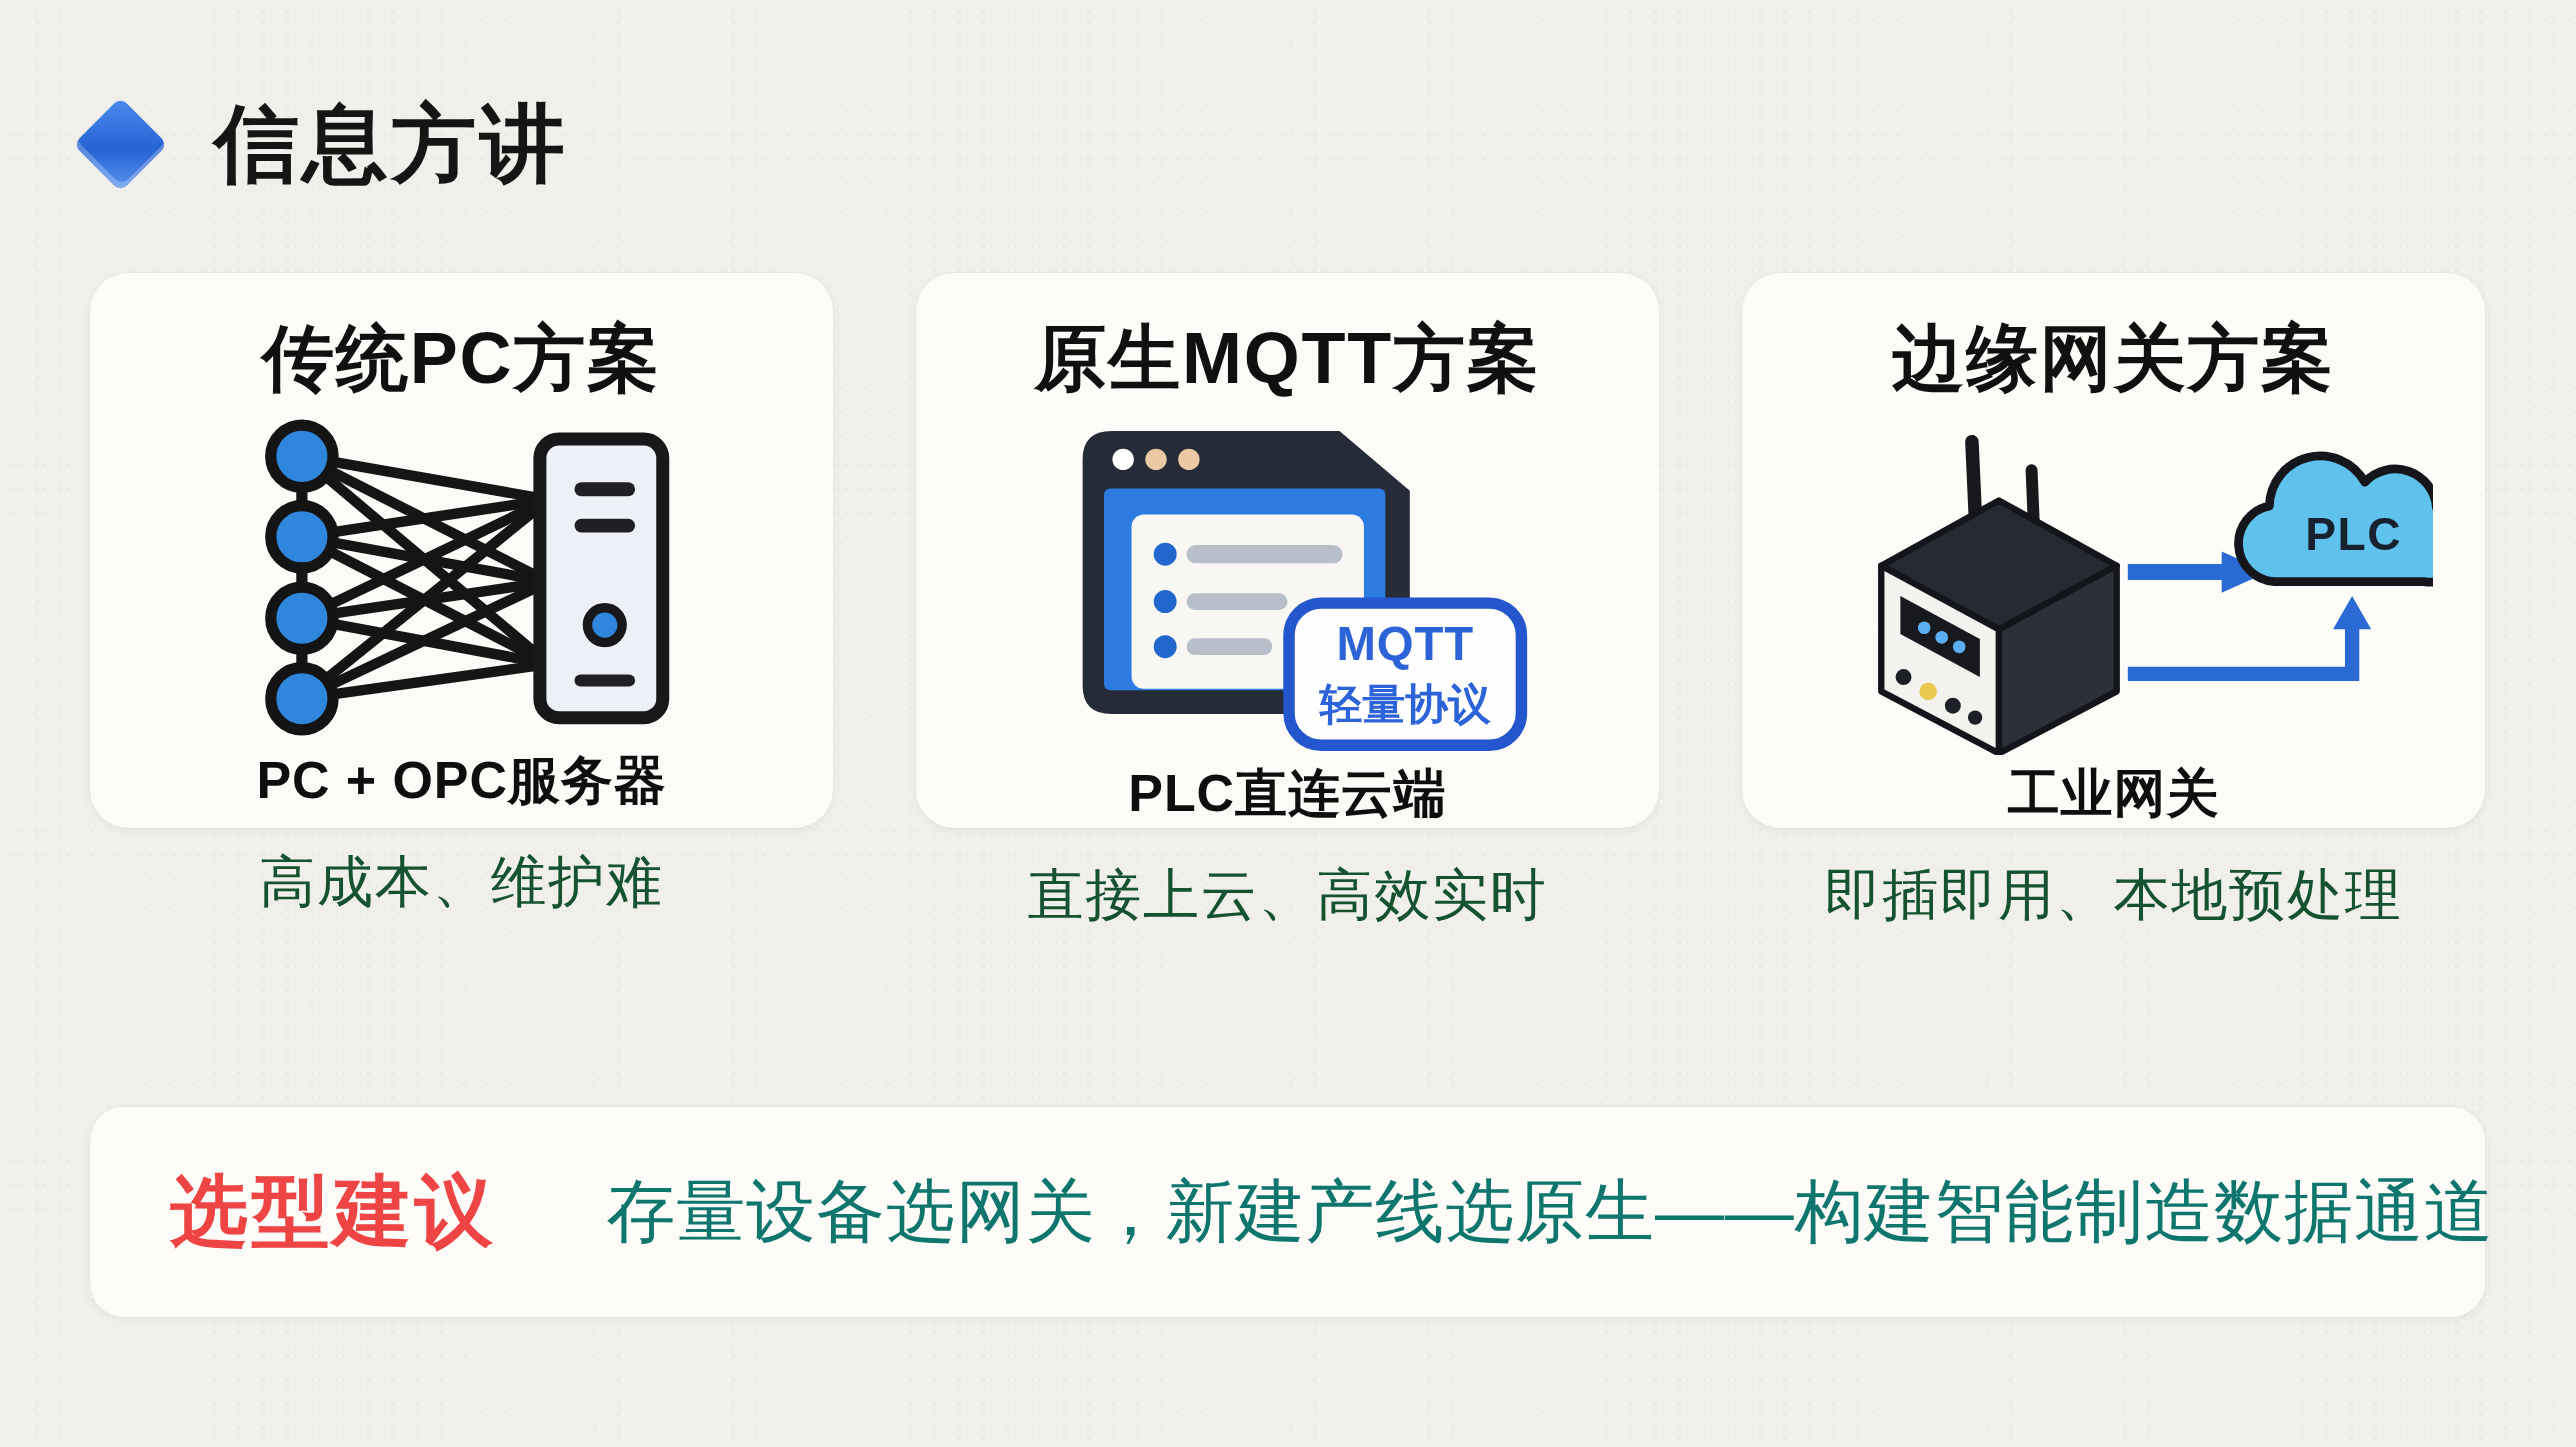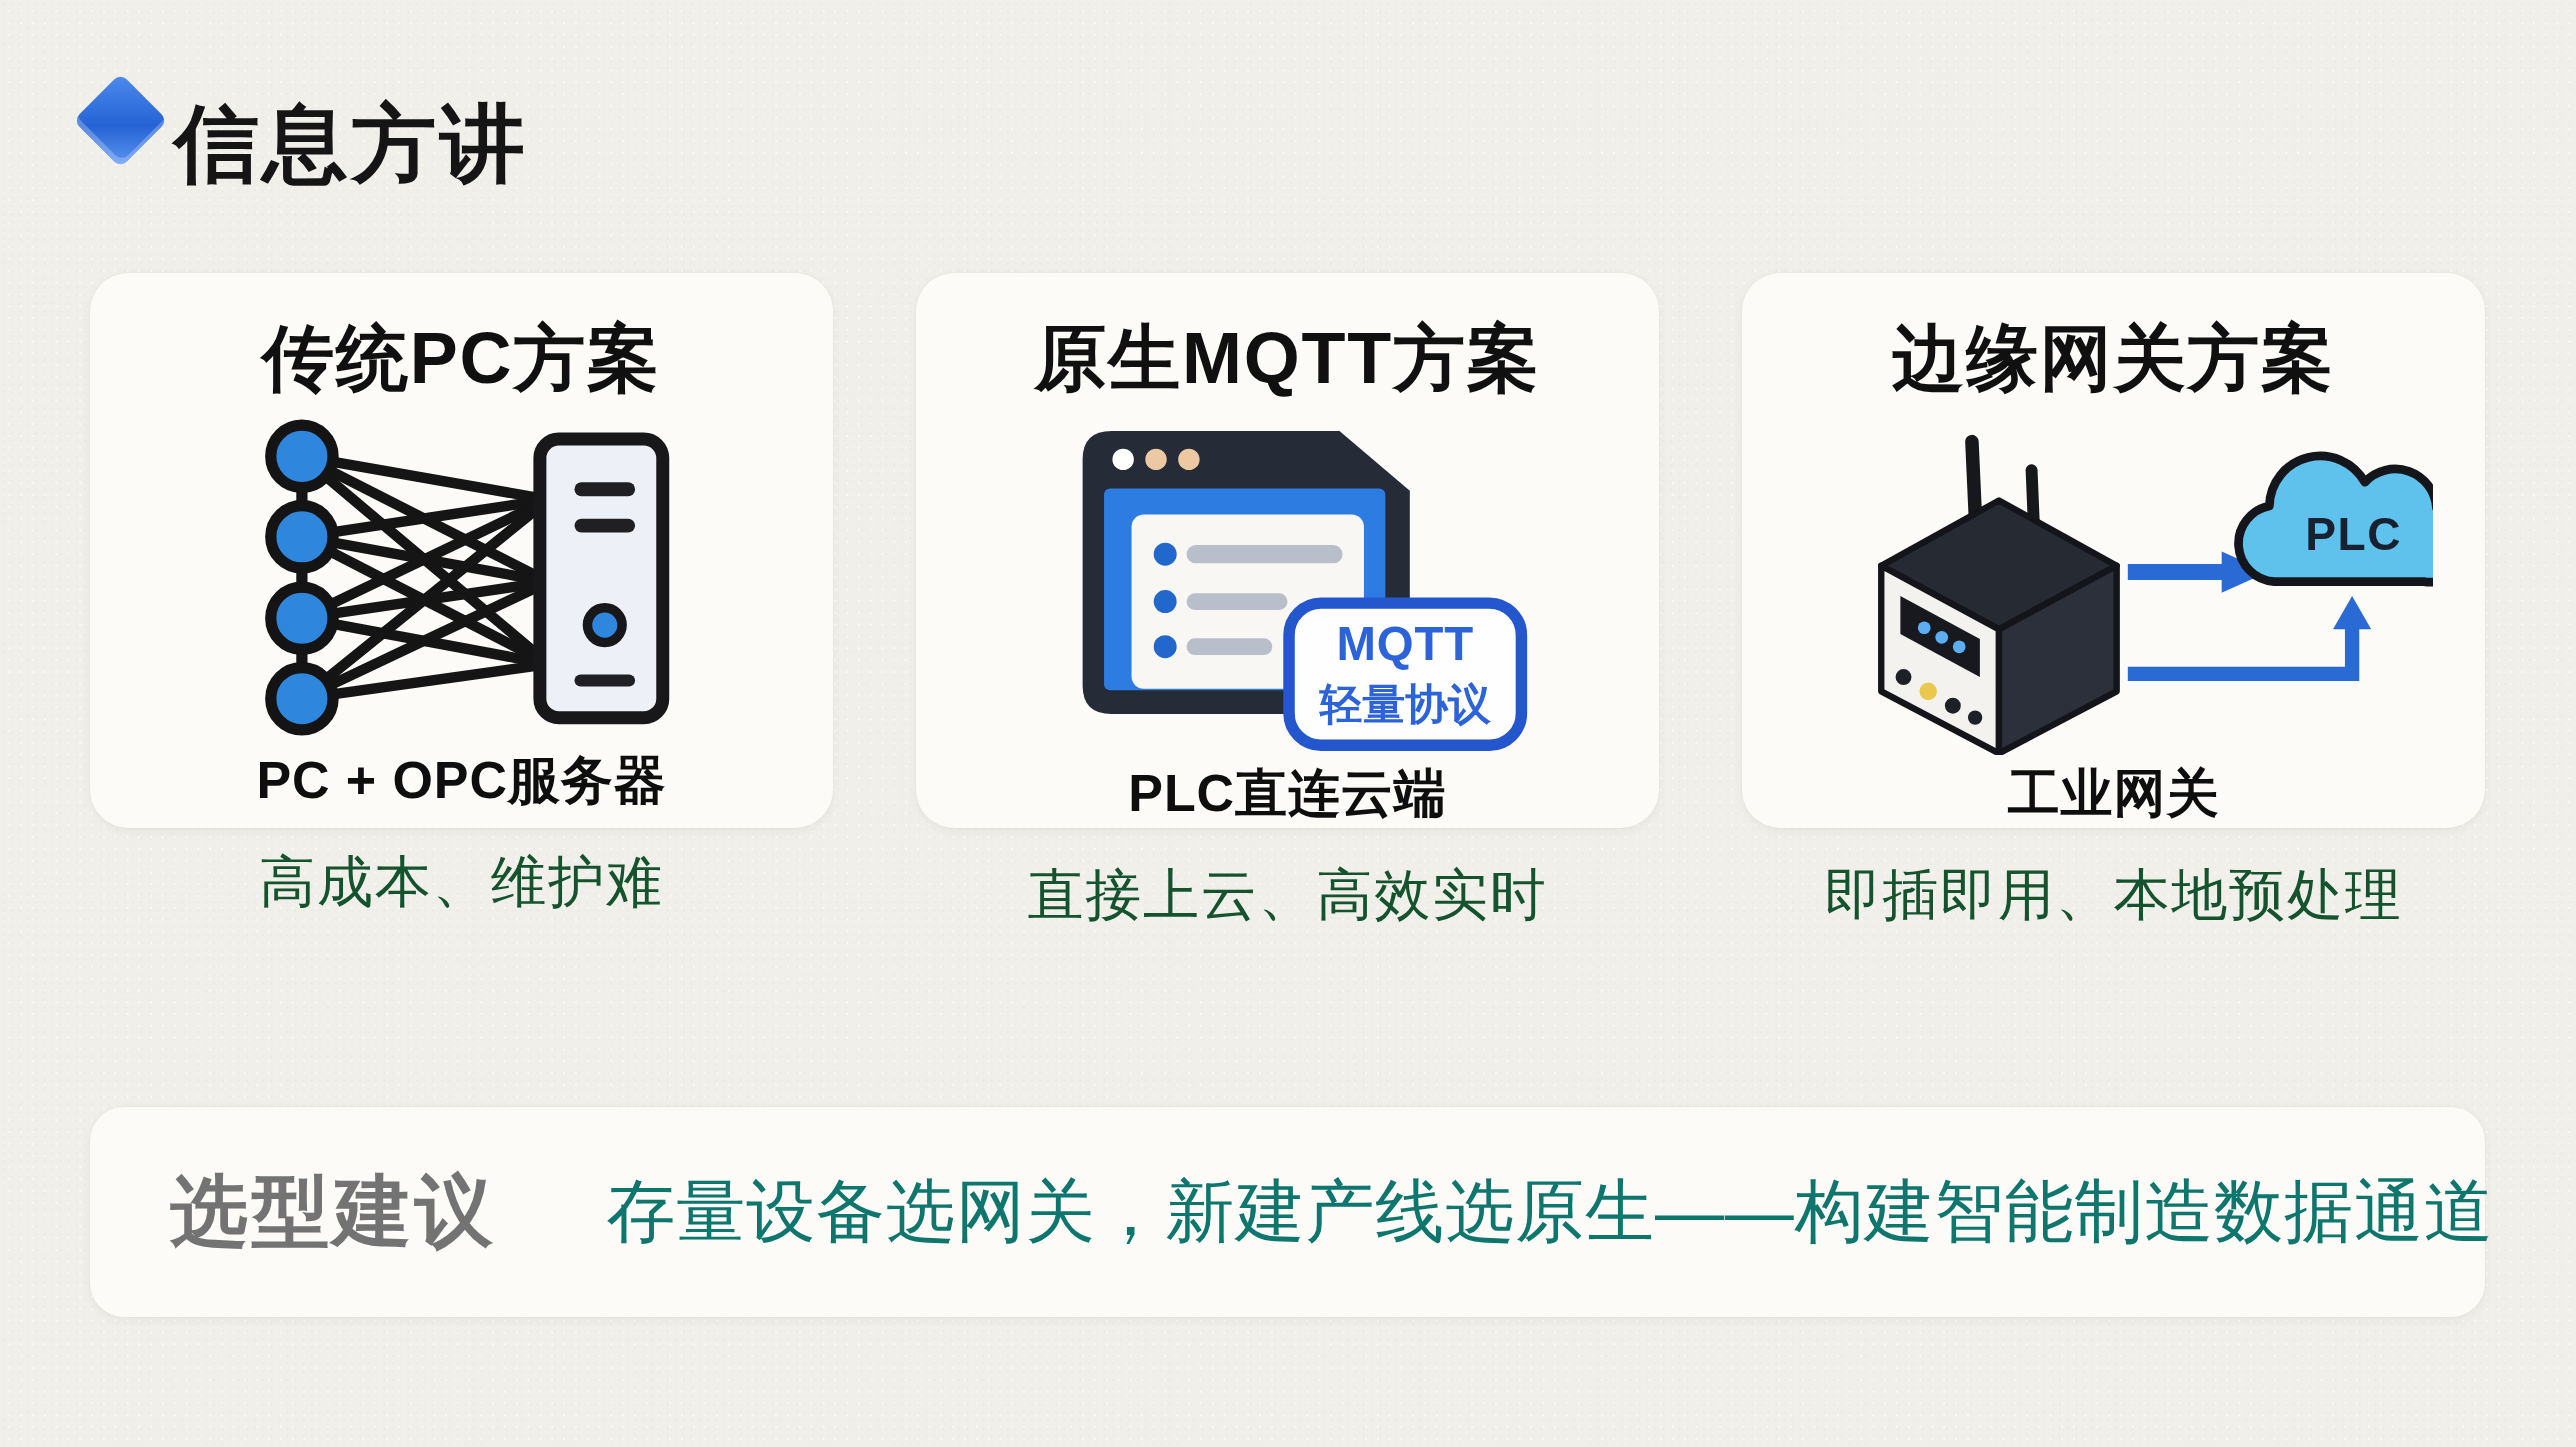--- a/index.html
+++ b/index.html
@@ -13,21 +13,21 @@
       radial-gradient(rgba(255,255,255,0.6) 0.9px, transparent 0.9px);
     background-size:8.1px 8.1px, 11.8px 11.8px;
     background-position:0 0, 3.6px 5.4px;
     color:#141414;
     overflow:hidden;
   }
 
   
   .header {
     position:absolute; left:87px; top:87px;
-    display:flex; align-items:flex-start; gap:20px;
+    display:flex; align-items:center; gap:60px;
   }
   .diamond {
     width:67px; height:67px;
     border-radius:9px;
     transform:rotate(45deg);
     background:linear-gradient(135deg,#4d8cee 0%,#2563d4 55%,#5e97ef 100%);
     box-shadow:inset -3.6px -5.4px 0 rgba(255,255,255,0.25);
   }
   .page-title {
     font-size:85px; font-weight:bold; letter-spacing:3.6px; color:#151515;
@@ -67,21 +67,21 @@
   
   .reco-bar {
     position:absolute; left:90px; right:91px; top:1107px; height:210px;
     background:#fcfbf8;
     border-radius:34px;
     box-shadow:0 2.7px 9px rgba(60,60,50,0.06), 0 0 0 0.9px rgba(0,0,0,0.02);
     display:flex; align-items:center;
     padding-left:80px;
   }
   .reco-label {
-    font-size:78px; font-weight:bold; letter-spacing:3.6px; color:#737373;
+    font-size:78px; font-weight:bold; letter-spacing:3.6px; color:#ef4444;
     flex:0 0 auto;
   }
   .reco-text {
     font-size:69px; font-weight:500; letter-spacing:0.9px; color:#0f766e;
     margin-left:110px; white-space:nowrap;
   }
 
   svg text { font-family:"Liberation Sans","DejaVu Sans",sans-serif; }
 </style>
 </head>

